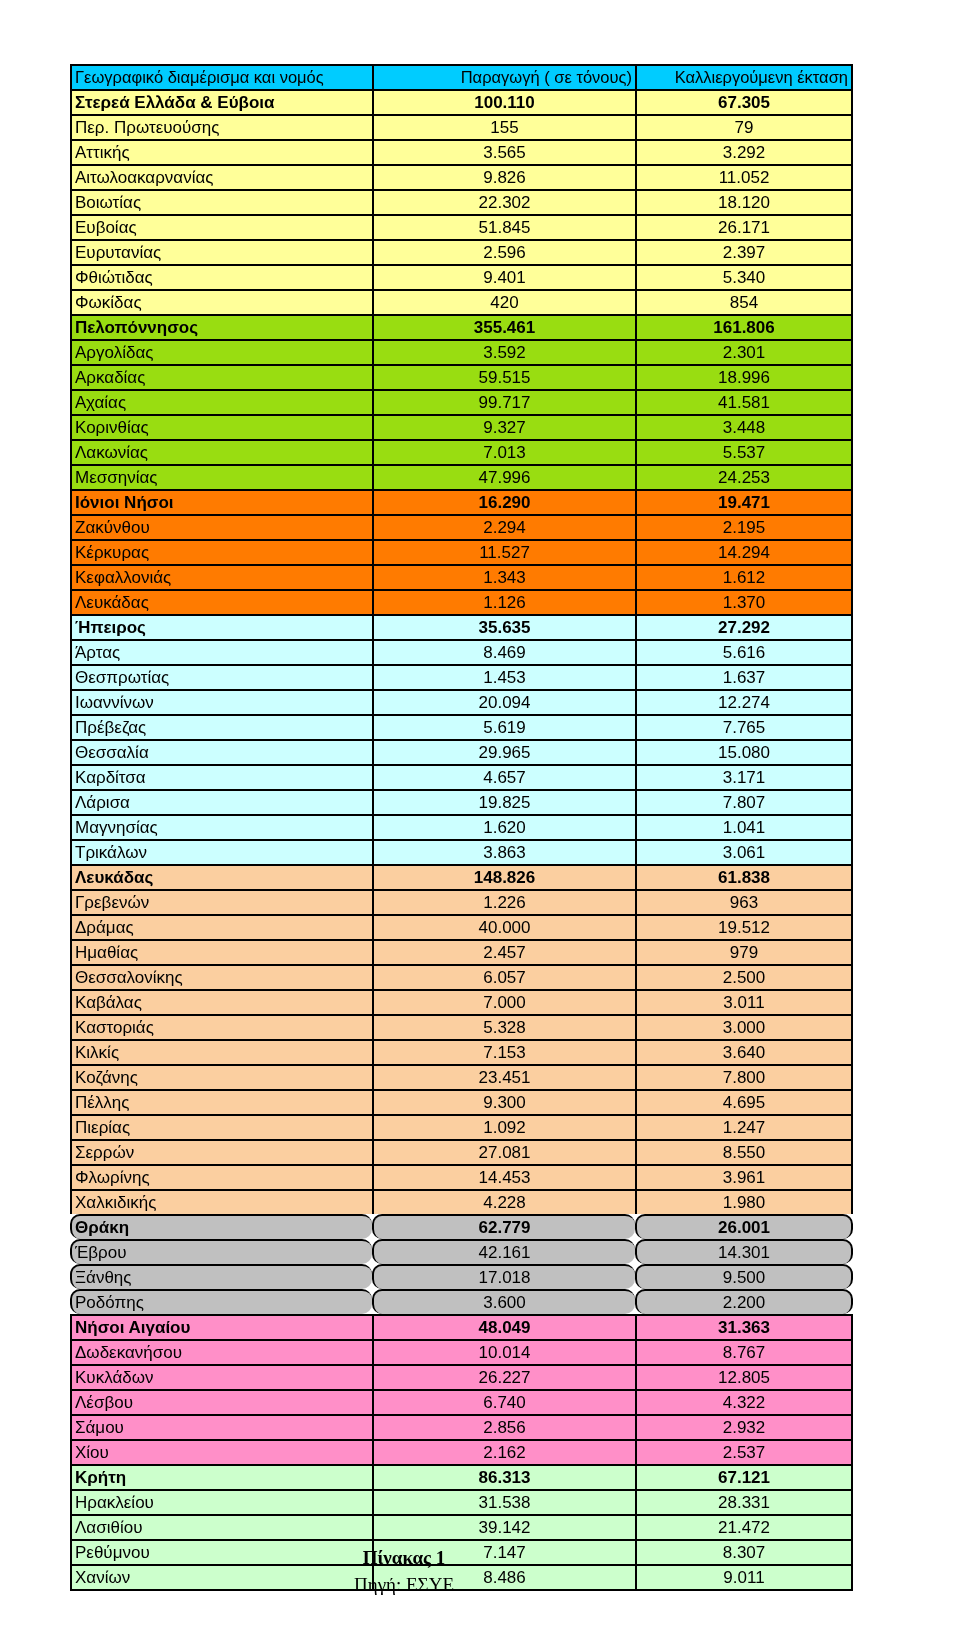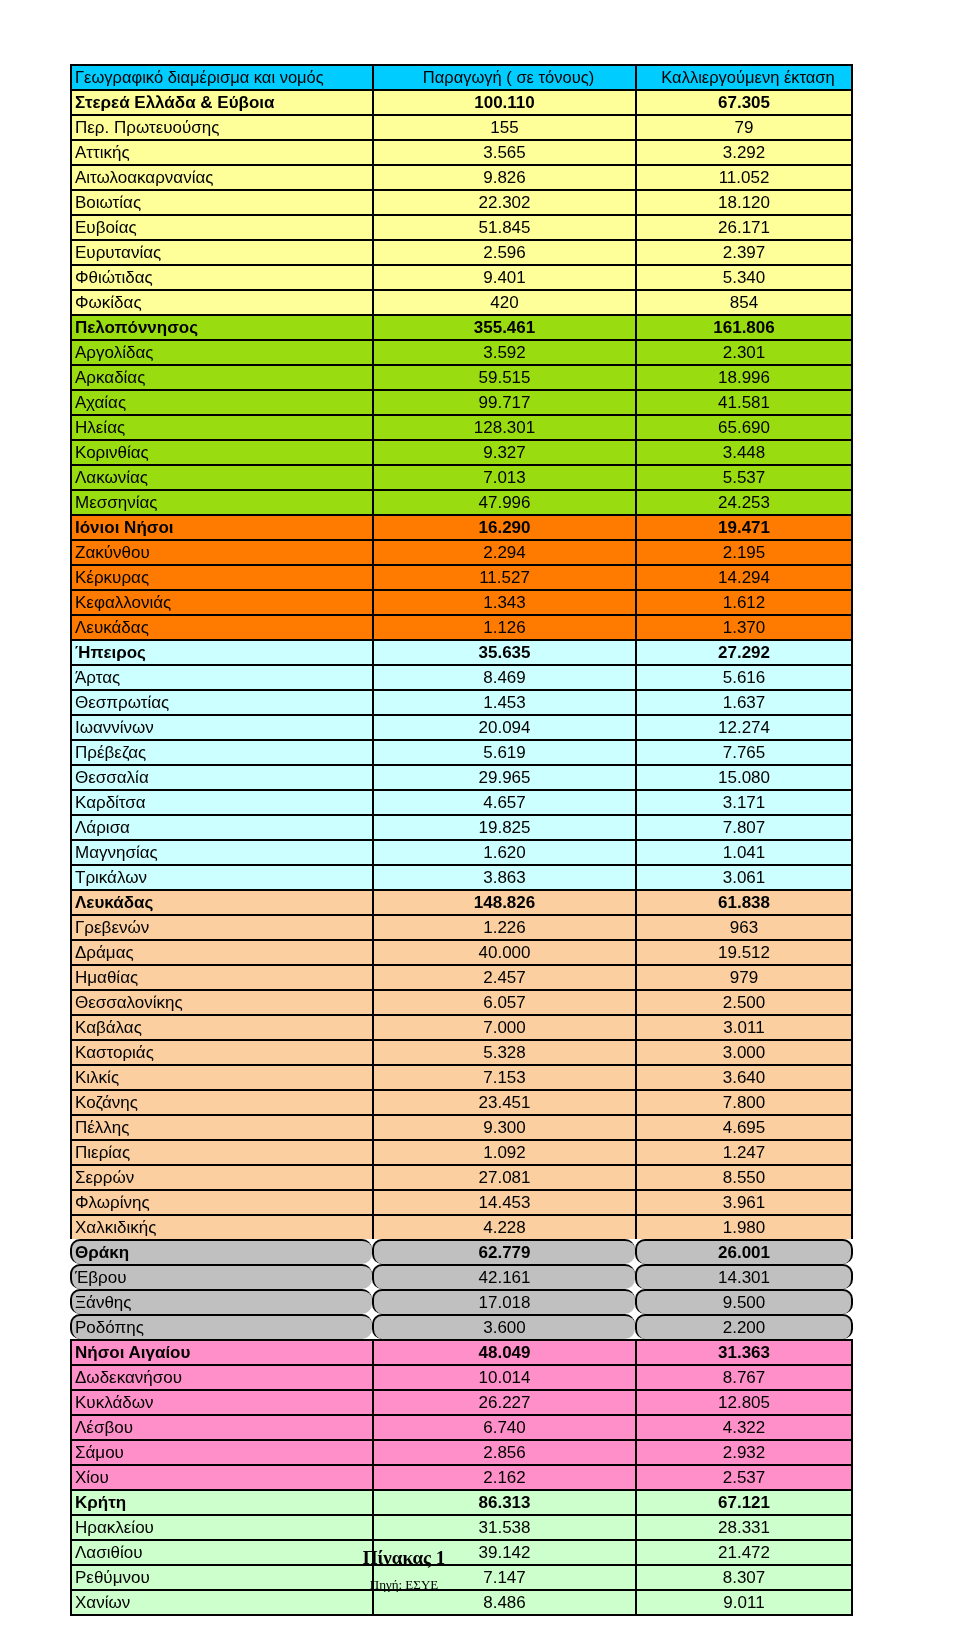--- a/index.html
+++ b/index.html
@@ -63,21 +63,21 @@
   }
   .cell-name { text-align: left; }
   .cell-num  { text-align: center; }
 
   
   tr.hdr th {
     background: #00CCFF;
     font-size: 16.5px;
     font-weight: normal;
   }
-  tr.hdr th.cell-num { text-align: center; padding-left: 11px; }
+  tr.hdr th.cell-num { text-align: right; padding-left: 11px; }
 
   
   tr.region td { font-weight: bold; }
   tr.region td.cell-num { font-weight: bold; }
 
   
   .g-yellow td  { background: #FFFF99; }
   .g-green td   { background: #99DD11; }
   .g-orange td  { background: #FF7B00; }
   .g-cyan td    { background: #CCFFFF; margin-top: 48px; }
@@ -94,21 +94,21 @@
     text-align: center;
     font-family: "Liberation Serif", serif;
     color: #000000;
   }
   #caption-title {
     font-size: 19px;
     font-weight: bold;
     line-height: 26px;
   }
   #caption-source {
-    font-size: 13px;
+    font-size: 19px;
     font-weight: normal;
     line-height: 27px;
   }
 </style>
 </head>
 <body>
 
 <div id="page">
 
   <div id="table-wrap">
@@ -185,25 +185,20 @@
             <td class="cell-name">Αρκαδίας</td>
             <td class="cell-num">59.515</td>
             <td class="cell-num">18.996</td>
           </tr>
           <tr class="g-green">
             <td class="cell-name">Αχαίας</td>
             <td class="cell-num">99.717</td>
             <td class="cell-num">41.581</td>
           </tr>
           <tr class="g-green">
-            <td class="cell-name">Ηλείας</td>
-            <td class="cell-num">128.301</td>
-            <td class="cell-num">65.690</td>
-          </tr>
-          <tr class="g-green">
             <td class="cell-name">Κορινθίας</td>
             <td class="cell-num">9.327</td>
             <td class="cell-num">3.448</td>
           </tr>
           <tr class="g-green">
             <td class="cell-name">Λακωνίας</td>
             <td class="cell-num">7.013</td>
             <td class="cell-num">5.537</td>
           </tr>
           <tr class="g-green">

